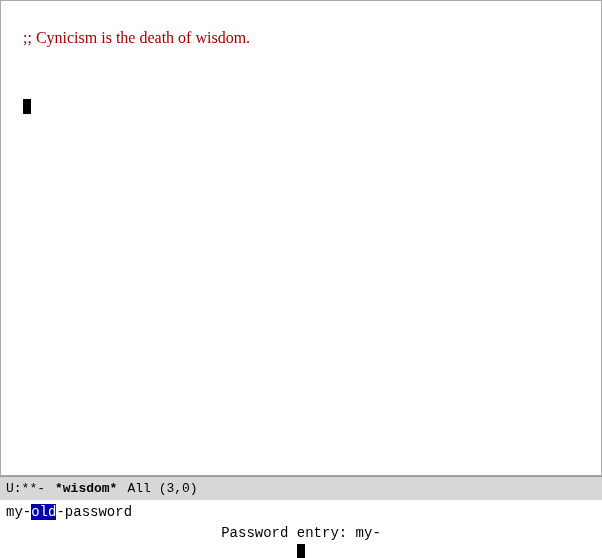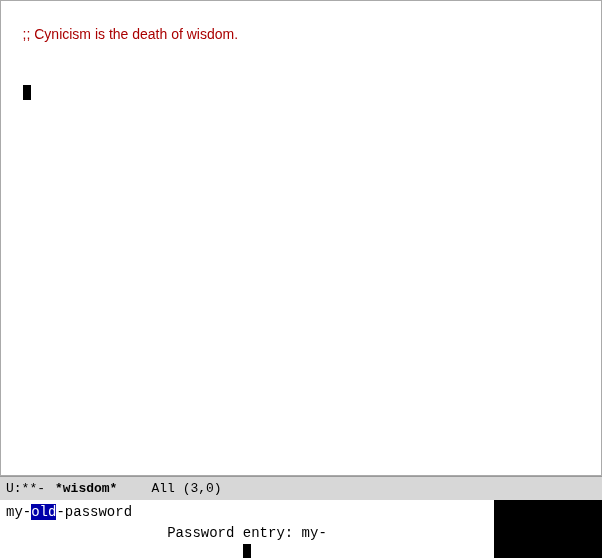--- a/index.html
+++ b/index.html
@@ -23,22 +23,22 @@
       background: #ffffff;
       color: #000000;
       padding: 4px 6px;
       position: relative;
       overflow: hidden;
       border: 1px solid #aaa;
     }
 
     #editor-content {
       white-space: pre;
-      font-family: Liberation Sans, sans-serif;
-      font-size: 14px;
+      font-family: Liberation Serif, serif;
+      font-size: 16px;
       line-height: 1.4;
       color: #000;
     }
 
     .comment-line {
       color: #aa0000;
     }
 
     .cursor-block {
       display: inline-block;
@@ -67,30 +67,29 @@
     }
 
     #modeline-buffername {
       font-weight: bold;
       margin-right: 10px;
     }
 
     #modeline-position {
       flex: 0 0 auto;
       margin-right: 10px;
-      margin-left: 24px;
     }
 
     #modeline-mode {
       flex: 1;
       text-align: center;
     }
 
     #minibuffer-area {
-      width: 494px;
+      width: 602px;
       height: 58px;
       background: #ffffff;
       color: #000000;
       padding: 2px 6px;
       font-family: 'Courier New', Courier, monospace;
       font-size: 14px;
       line-height: 1.5;
     }
 
     .highlight-text {

